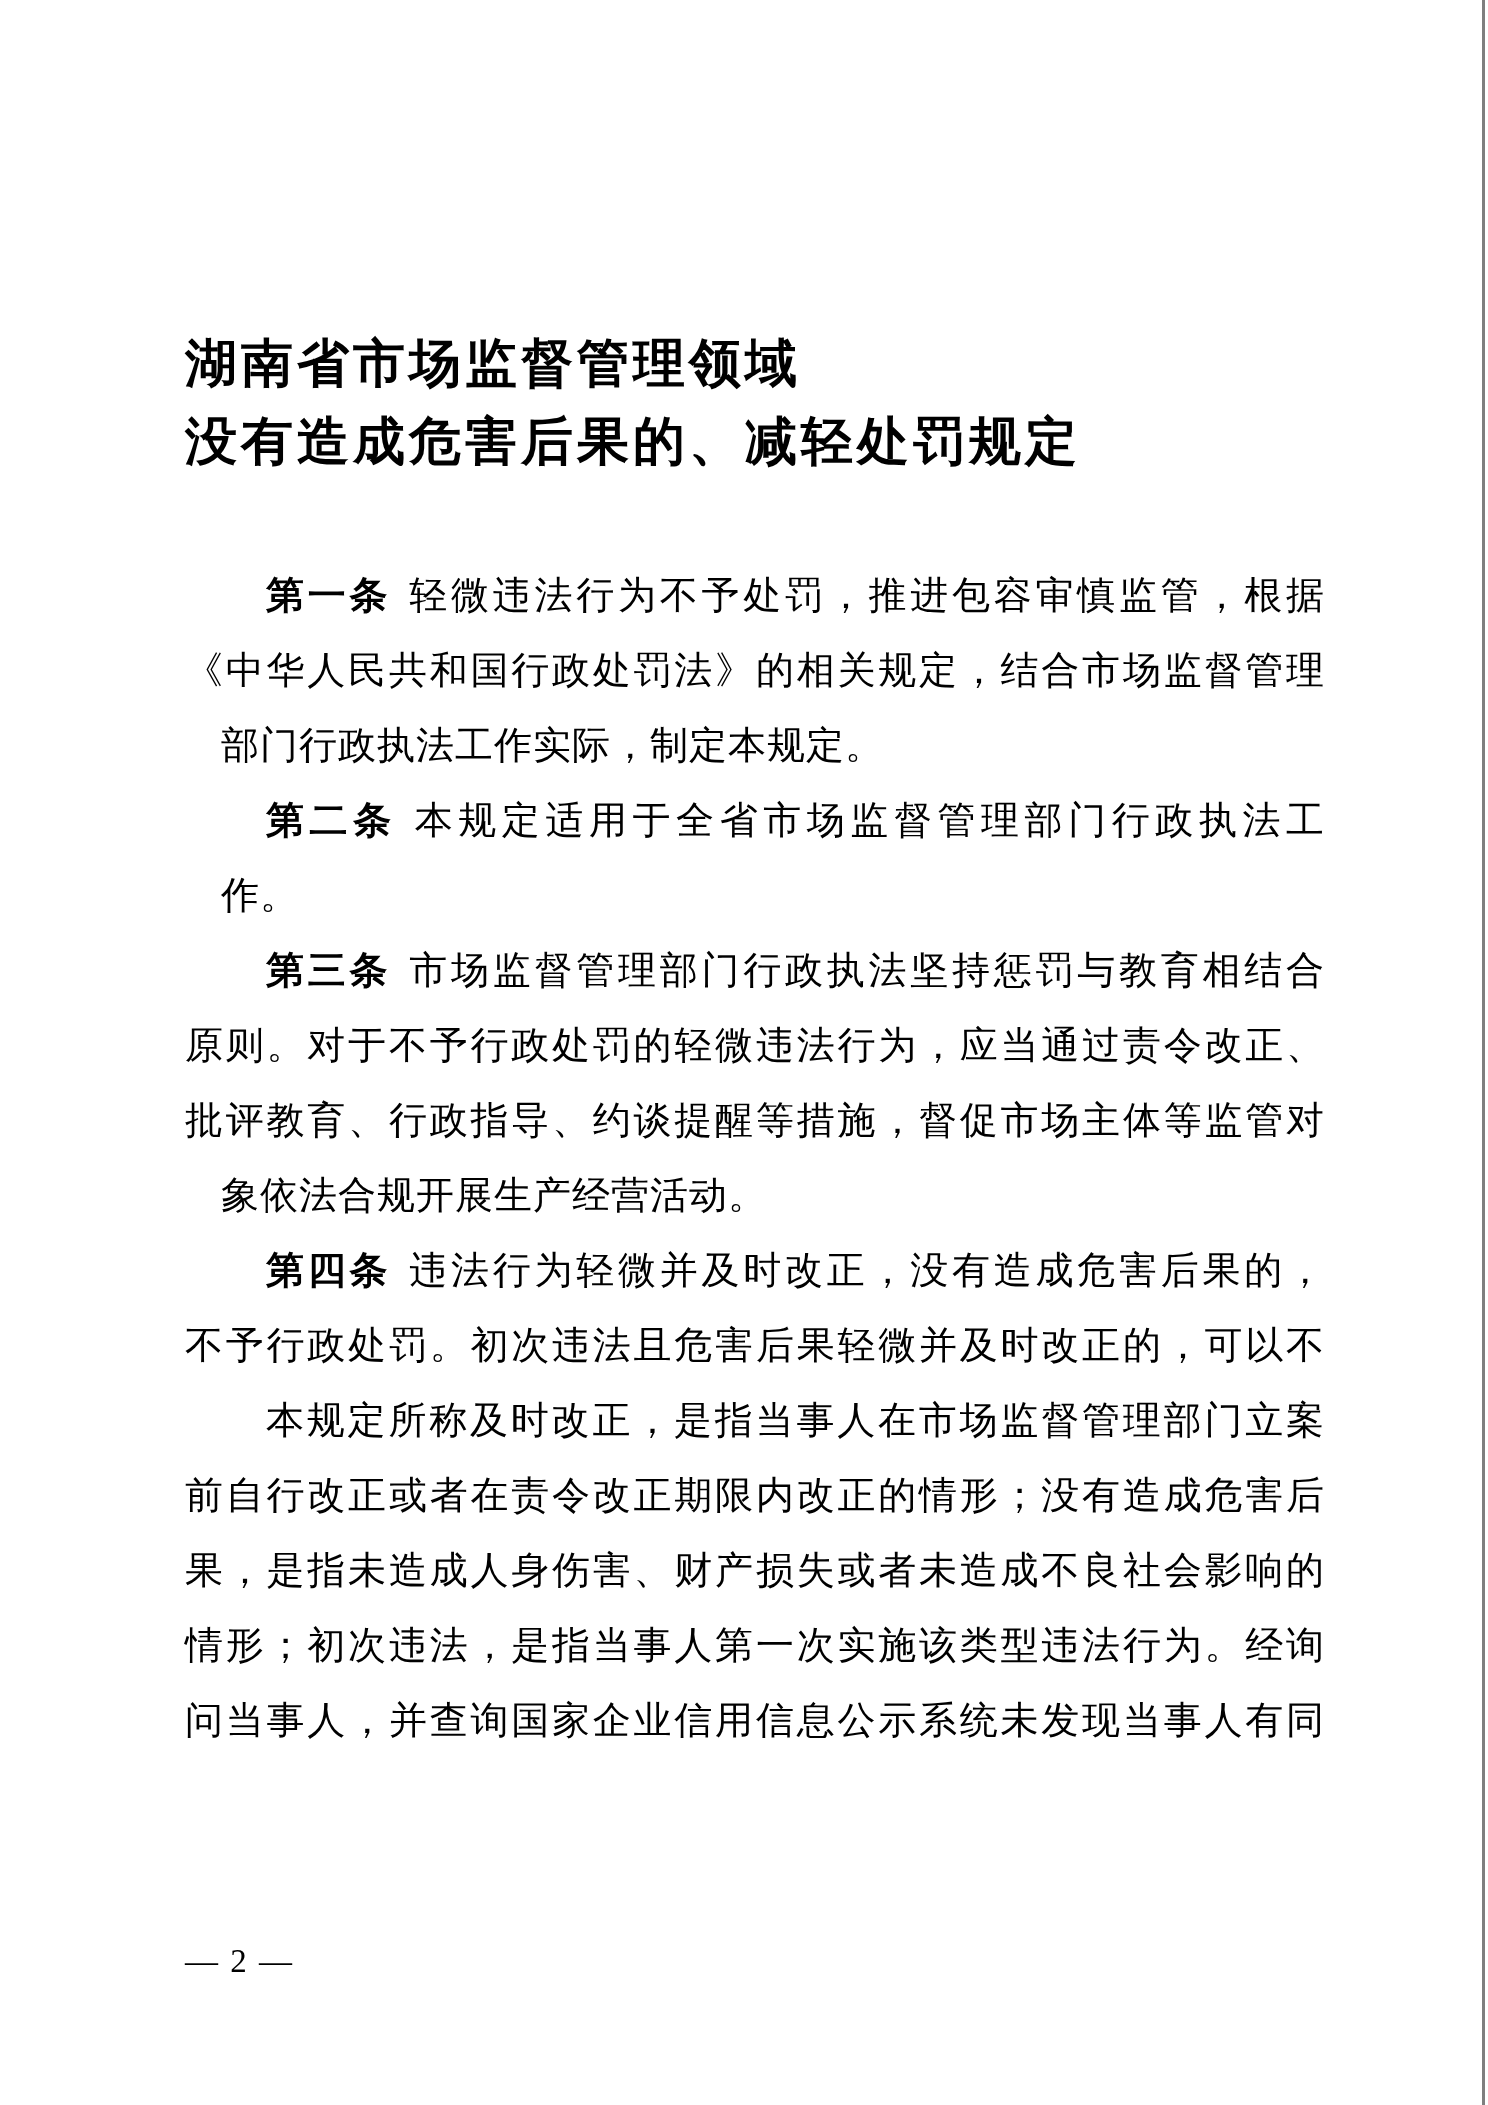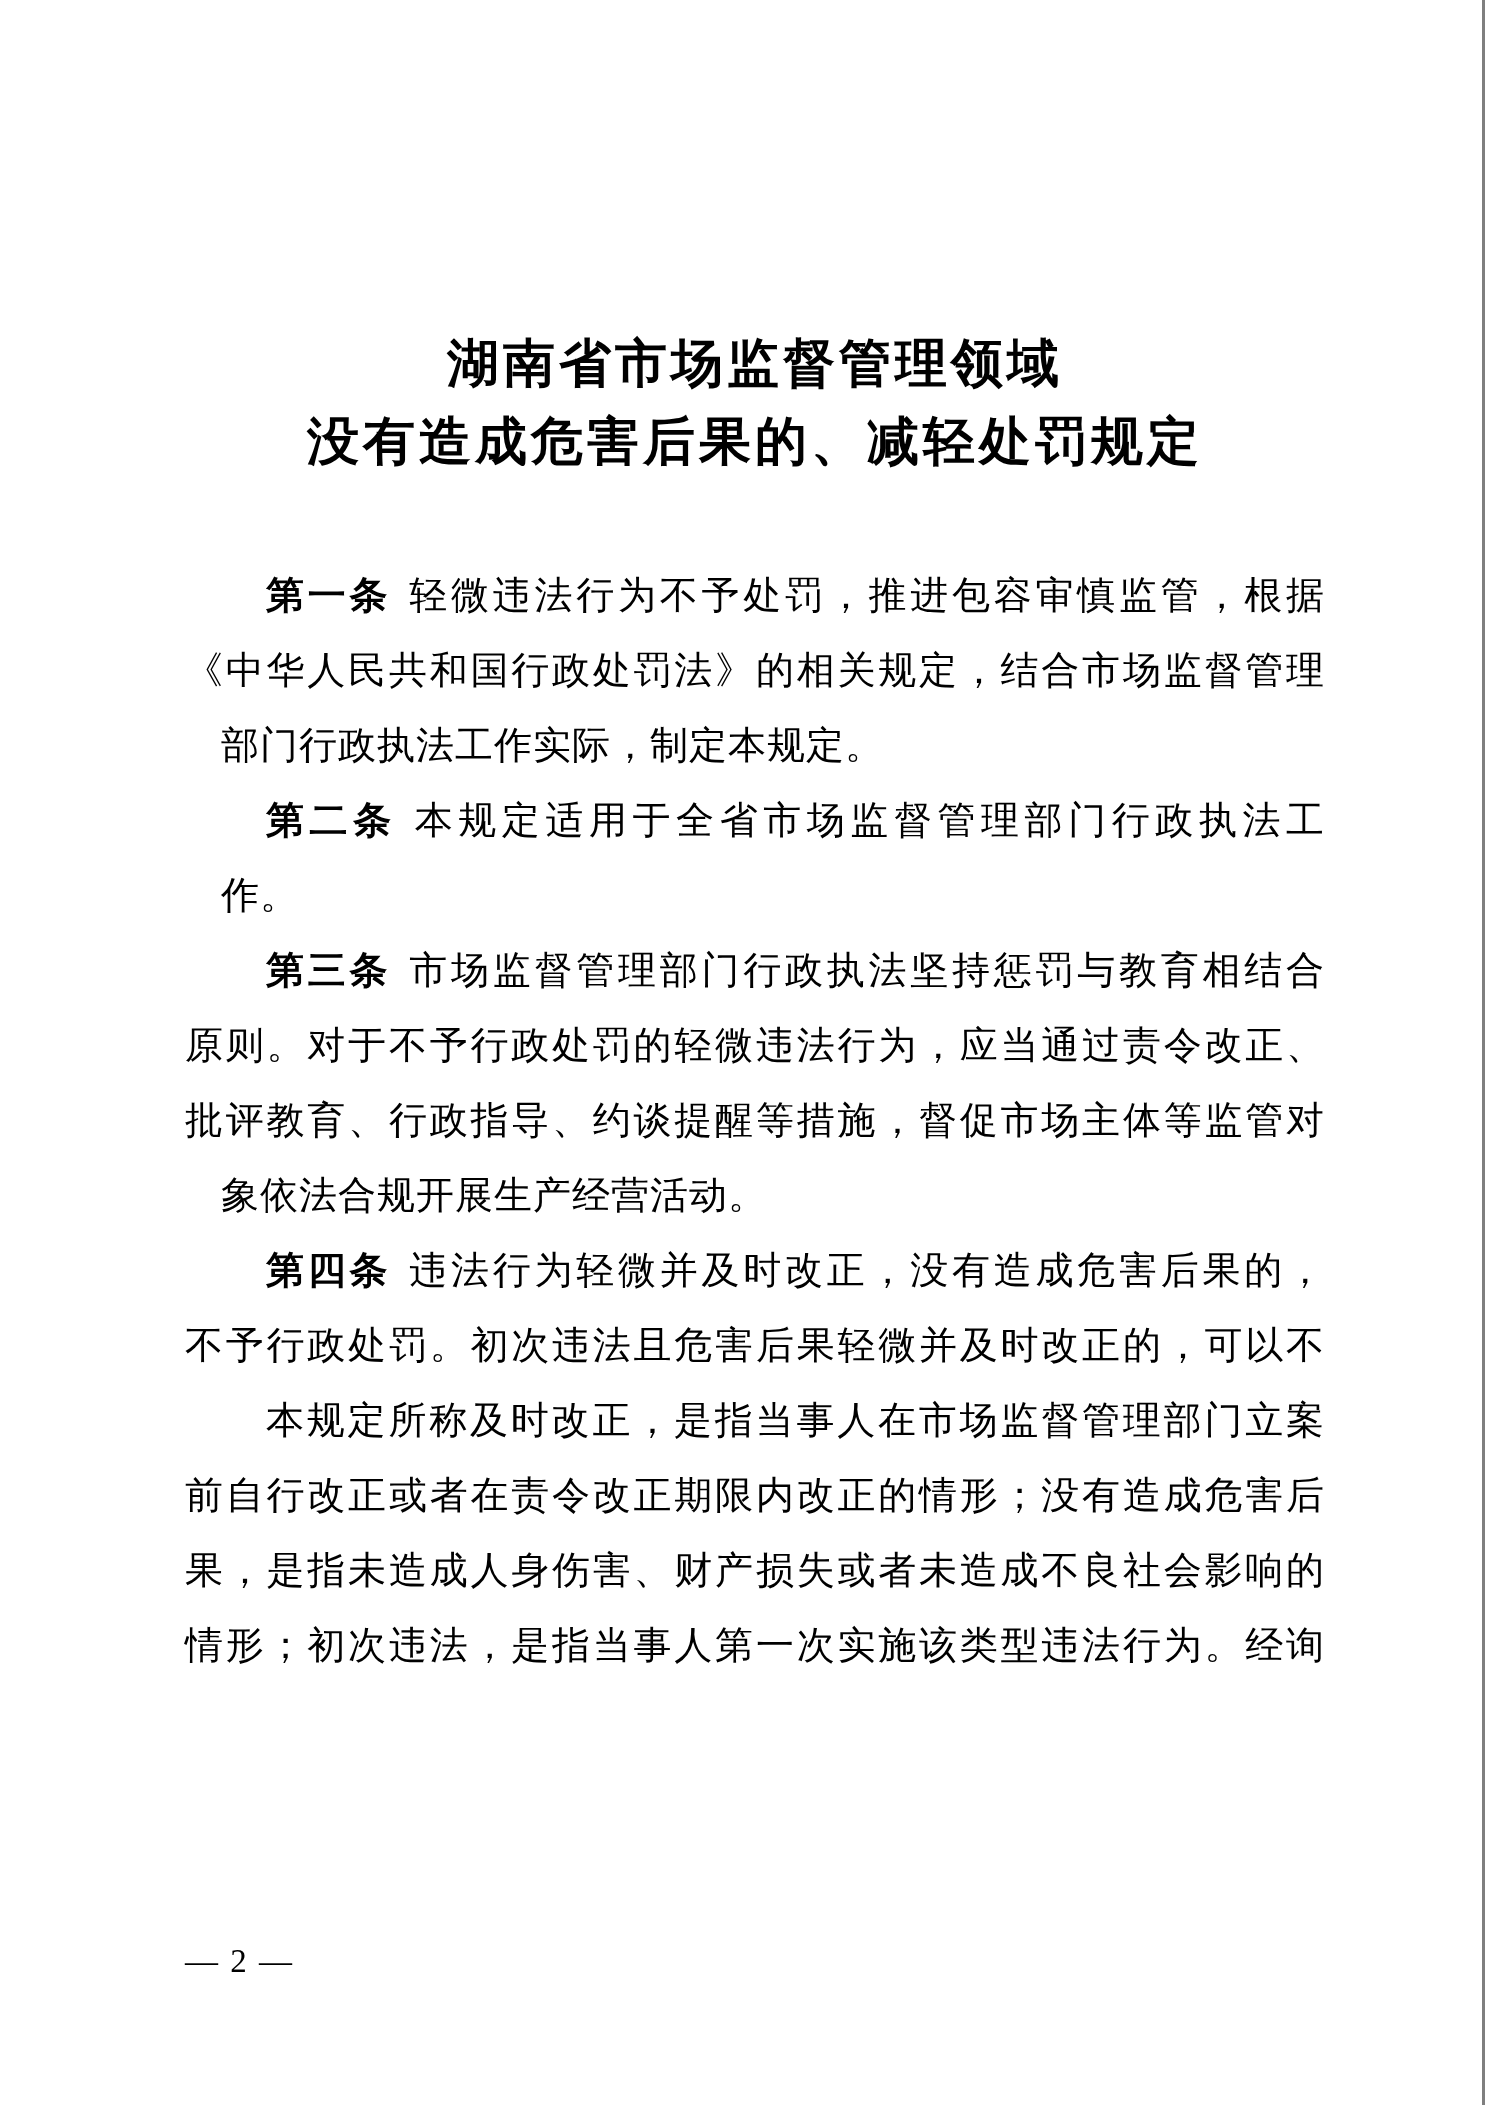--- a/index.html
+++ b/index.html
@@ -22,21 +22,21 @@
     bottom: 0;
     right: 3px;
     width: 3px;
     background: #7f7f7f;
   }
   .title-block {
     position: absolute;
     top: 325px;
     left: 185px;
     width: 1140px;
-    text-align: center;
+    text-align: left;
   }
   .title-line {
     font-size: 52px;
     line-height: 78px;
     font-weight: bold;
     letter-spacing: 4px;
     white-space: nowrap;
     font-family: "Liberation Serif", serif;
   }
   .body-block {
@@ -95,19 +95,20 @@
       <div class="line indent"><span class="prefix">第三条</span><span>市场监督管理部门行政执法坚持惩罚与教育相结合</span></div>
       <div class="line"><span>原则。对于不予行政处罚的轻微违法行为，应当通过责令改正、</span></div>
       <div class="line"><span>批评教育、行政指导、约谈提醒等措施，督促市场主体等监管对</span></div>
       <div class="line end"><span>象依法合规开展生产经营活动。</span></div>
       <div class="line indent"><span class="prefix">第四条</span><span>违法行为轻微并及时改正，没有造成危害后果的，</span></div>
       <div class="line"><span>不予行政处罚。初次违法且危害后果轻微并及时改正的，可以不</span></div>
       <div class="line indent"><span>本规定所称及时改正，是指当事人在市场监督管理部门立案</span></div>
       <div class="line"><span>前自行改正或者在责令改正期限内改正的情形；没有造成危害后</span></div>
       <div class="line"><span>果，是指未造成人身伤害、财产损失或者未造成不良社会影响的</span></div>
       <div class="line"><span>情形；初次违法，是指当事人第一次实施该类型违法行为。经询</span></div>
+      <div class="line"><span>问当事人，并查询国家企业信用信息公示系统未发现当事人有同</span></div>
     </div>
 
   <div class="page-footer">— 2 —</div>
 
   <div class="scan-edge"></div>
 
 </div>
 
 </body></html>

